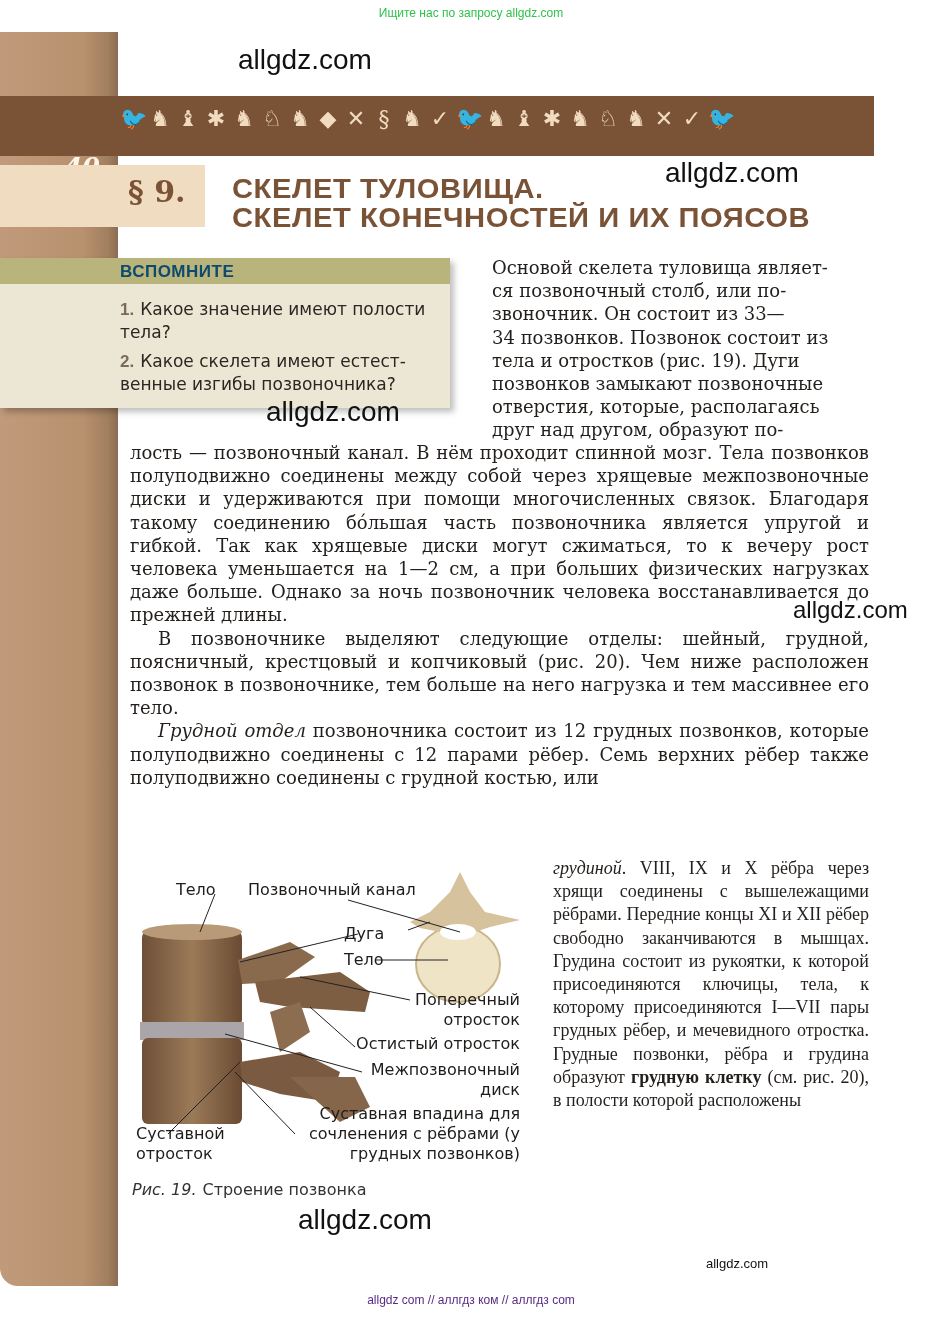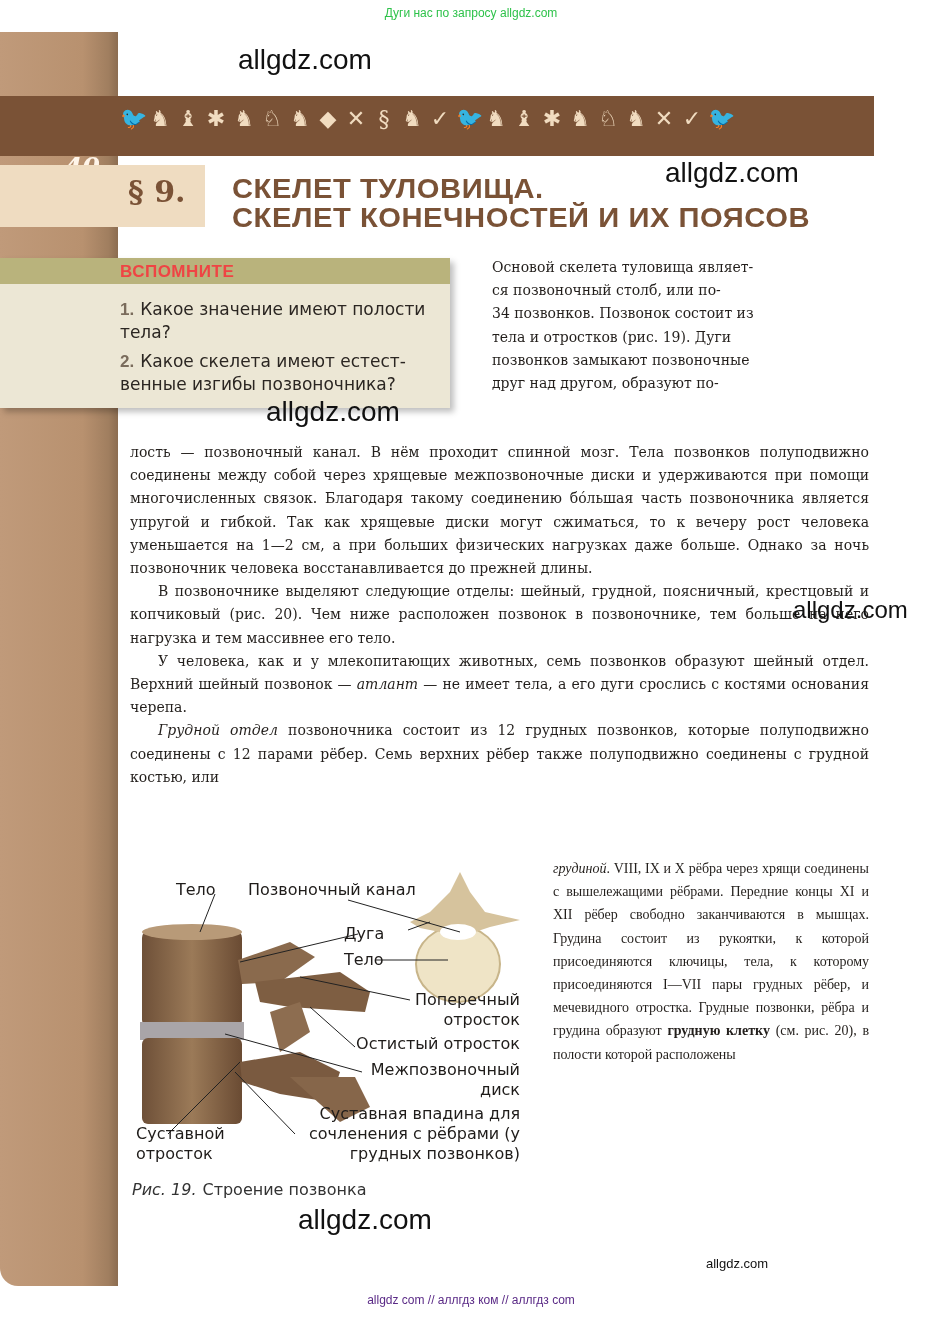--- a/index.html
+++ b/index.html
@@ -9,39 +9,39 @@
   .sidebar{left:0;top:32px;width:118px;height:1254px;background:linear-gradient(90deg,#c09a7a 0%,#b8916f 70%,#a07e5f 92%,#8c6d51 100%);border-radius:0 0 0 18px;}
   .band{left:0;top:96px;width:874px;height:60px;background:#7a5236;}
   .pagenum{left:64px;top:112px;font:italic bold 26px "DejaVu Serif",serif;color:#fff5e9;margin-top:40px;}
   .animals{left:120px;top:104px;width:720px;height:28px;display:flex;gap:4px;align-items:center;color:#f1dcc0;font-size:22px;}
   .animals span{display:inline-block;width:24px;text-align:center;}
   .secbox{left:0;top:165px;width:205px;height:62px;background:#efdcc1;}
   .secnum{left:128px;top:174px;font:bold 30px "DejaVu Serif",serif;color:#7a5236;}
   .title{left:232px;top:175px;font:900 27px "Liberation Sans",sans-serif;color:#7a5236;line-height:29px;letter-spacing:0.5px;transform:scaleX(1.08);transform-origin:left;}
   .remember{left:0;top:258px;width:450px;height:150px;background:#ece7d5;box-shadow:4px 4px 6px rgba(0,0,0,.25);}
   .remember-head{left:0;top:258px;width:450px;height:26px;background:#b9b37c;}
-  .remember-title{left:120px;top:262px;font:900 17px "Liberation Sans",sans-serif;color:#ef4444;letter-spacing:0.5px;}
+  .remember-title{left:120px;top:262px;font:900 17px "Liberation Sans",sans-serif;color:#0c4a6e;letter-spacing:0.5px;}
   .q{left:120px;width:320px;font:17px "DejaVu Sans",sans-serif;line-height:23px;color:#2b2622;}
   .q b{color:#7a6c5c;font-family:"Liberation Sans",sans-serif;font-weight:900;margin-right:6px;}
   .q .qt{display:inline;}
   .wm{font:28px "Liberation Sans",sans-serif;color:#111;}
-  .txt{font-size:14px;line-height:23.2px;text-align:justify;}
+  .txt{font-size:18px;line-height:23.2px;text-align:justify;}
   .txt p{margin:0;}
   .ind{text-indent:28px;}
   .fig{left:130px;top:872px;width:400px;height:300px;}
   .lbl{position:absolute;font:16px "DejaVu Sans",sans-serif;color:#1f1c1a;line-height:20px;}
   .caption{left:132px;top:1180px;font:16px "DejaVu Sans",sans-serif;color:#333;}
   .caption i{margin-right:6px;text-align:center;}
   .footer{left:0;top:1293px;width:942px;text-align:center;font:12px "Liberation Sans",sans-serif;color:#5a2a86;}
   .small-wm{left:706px;top:1256px;font:13px "Liberation Sans",sans-serif;color:#111;}
 </style>
 </head>
 <body>
 
-<div class="abs topnote">Дуги нас по запросу allgdz.com</div>
+<div class="abs topnote">Ищите нас по запросу allgdz.com</div>
 
 <div class="abs sidebar"></div>
 
 <div class="abs wm" style="left:238px;top:44px;">allgdz.com</div>
 
 <div class="abs band"></div>
 <div class="abs pagenum">40</div>
 <div class="abs animals">
   <span>🐦</span>
     <span>♞</span>
@@ -78,30 +78,31 @@
 <div class="abs remember"></div>
 <div class="abs remember-head"></div>
 <div class="abs remember-title">ВСПОМНИТЕ</div>
 <div class="abs q" style="top:298px;"><b>1.</b><span class="qt">Какое значение имеют полости тела?</span></div>
 <div class="abs q" style="top:350px;"><b>2.</b><span class="qt">Какое скелета имеют естест-венные изгибы позвоночника?</span></div>
 <div class="abs wm" style="left:266px;top:396px;">allgdz.com</div>
 
 <div class="abs txt" style="left:492px;top:256px;width:377px;">
   <div>Основой скелета туловища являет-</div>
   <div>ся позвоночный столб, или по-</div>
+  <div>звоночник. Он состоит из 33—</div>
   <div>34 позвонков. Позвонок состоит из</div>
   <div>тела и отростков (рис. 19). Дуги</div>
   <div>позвонков замыкают позвоночные</div>
+  <div>отверстия, которые, располагаясь</div>
   <div>друг над другом, образуют по-</div>
 </div>
 
 <div class="abs txt" style="left:130px;top:441px;width:739px;">
   <p>лость — позвоночный канал. В нём проходит спинной мозг. Тела позвонков полуподвижно соединены между собой через хрящевые межпозвоночные диски и удерживаются при помощи многочисленных связок. Благодаря такому соединению бóльшая часть позвоночника является упругой и гибкой. Так как хрящевые диски могут сжиматься, то к вечеру рост человека уменьшается на 1—2 см, а при больших физических нагрузках даже больше. Однако за ночь позвоночник человека восстанавливается до прежней длины.</p>
   <p class="ind">В позвоночнике выделяют следующие отделы: шейный, грудной, поясничный, крестцовый и копчиковый (рис. 20). Чем ниже расположен позвонок в позвоночнике, тем больше на него нагрузка и тем массивнее его тело.</p>
-  <p class="ind"><span>У человека, как и у млекопитающих животных, семь позвонков образуют шейный отдел. Верхний шейный позвонок — </span><i>атлант</i><span> — не имеет тела, а его дуги срослись с костями основания черепа.</span></p>
   <p class="ind"><i>Грудной отдел</i><span> позвоночника состоит из 12 грудных позвонков, которые полуподвижно соединены с 12 парами рёбер. Семь верхних рёбер также полуподвижно соединены с грудной костью, или</span></p>
 </div>
 <div class="abs wm" style="left:793px;top:596px;font-size:24px;">allgdz.com</div>
 
 <div class="abs txt" style="left:553px;top:857px;width:316px;font-family:Liberation Serif, serif;">
   <p><i>грудиной</i><span>. VIII, IX и X рёбра через хрящи соединены с вышележащими рёбрами. Передние концы XI и XII рёбер свободно заканчиваются в мышцах. Грудина состоит из рукоятки, к которой присоединяются ключицы, тела, к которому присоединяются I—VII пары грудных рёбер, и мечевидного отростка. Грудные позвонки, рёбра и грудина образуют </span><b>грудную клетку</b><span> (см. рис. 20), в полости которой расположены</span></p>
 </div>
 
 <div class="abs fig">
   <svg width="400" height="300" viewBox="0 0 400 300">

